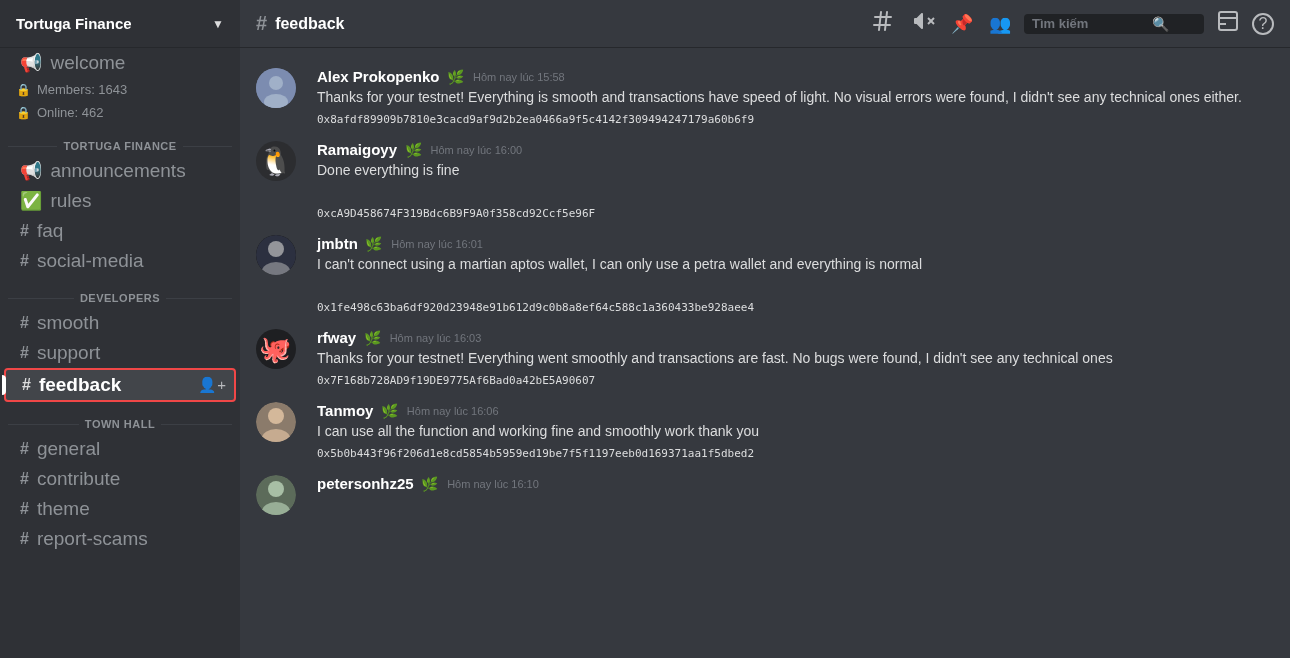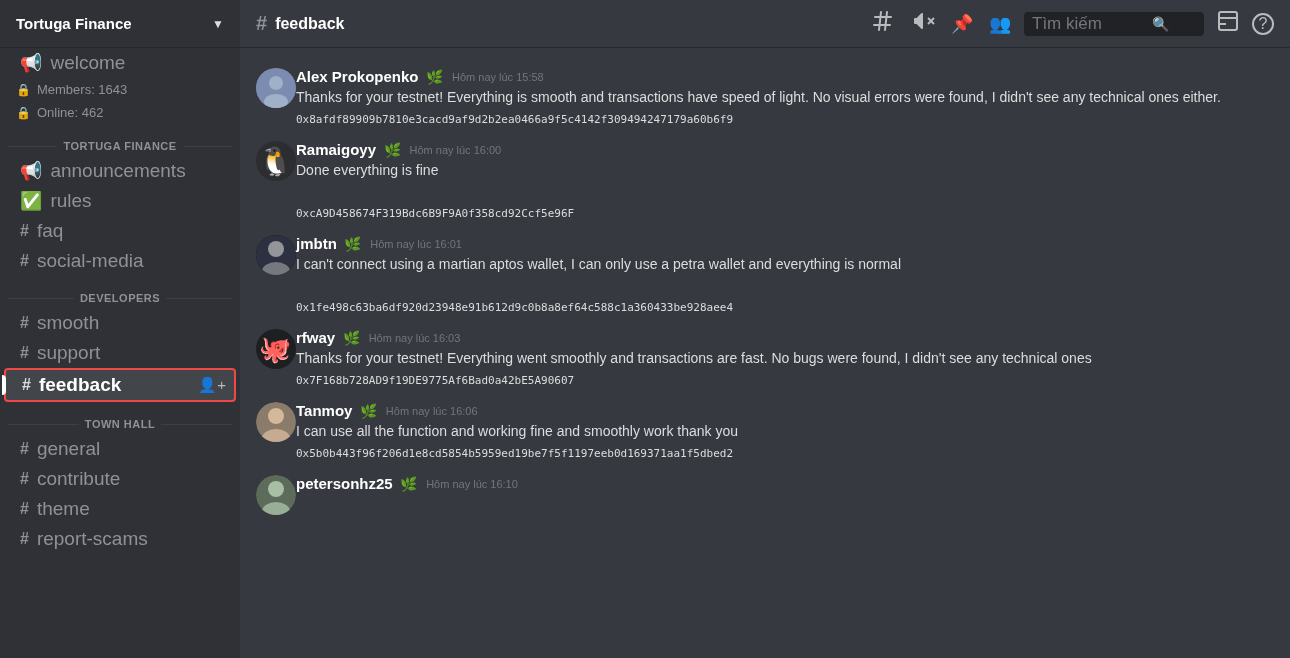--- a/index.html
+++ b/index.html
@@ -35,31 +35,31 @@
     .main-content { flex: 1; display: flex; flex-direction: column; background: #36393f; overflow: hidden; }
     
     
     .channel-header { height: 48px; border-bottom: 1px solid #26282c; display: flex; align-items: center; padding: 0 16px; gap: 8px; background: #36393f; flex-shrink: 0; }
     .channel-header-hash { font-size: 22px; color: #8e9297; font-weight: 300; }
     .channel-header-name { font-weight: 700; font-size: 16px; color: #fff; }
     .header-spacer { flex: 1; }
     .header-icon { color: #b9bbbe; cursor: pointer; font-size: 18px; padding: 4px; }
     
     .search-bar { display: flex; align-items: center; background: #202225; border-radius: 4px; padding: 2px 8px; width: 180px; cursor: pointer; }
-    .search-input { background: transparent; border: none; outline: none; color: #dcddde; font-size: 17px; width: 120px; }
+    .search-input { background: transparent; border: none; outline: none; color: #dcddde; font-size: 13px; width: 120px; font-weight: bold; }
     .search-input::placeholder { color: #72767d; }
     .search-icon { color: #72767d; font-size: 14px; }
     
     
     .messages-area { flex: 1; overflow-y: auto; padding: 16px 0; }
     .messages-area::-webkit-scrollbar { width: 8px; }
     .messages-area::-webkit-scrollbar-track { background: #2e3136; }
     .messages-area::-webkit-scrollbar-thumb { background: #202225; border-radius: 4px; }
     
-    .message { display: flex; padding: 4px 16px; gap: 0; margin-bottom: 4px; position: relative; }
+    .message { display: flex; padding: 4px 16px; gap: 21px; margin-bottom: 4px; position: relative; }
     
     .avatar { width: 40px; height: 40px; border-radius: 50%; flex-shrink: 0; display: flex; align-items: center; justify-content: center; font-size: 18px; font-weight: 700; overflow: hidden; }
     
     .message-content { flex: 1; min-width: 0; }
     .message-header { display: flex; align-items: center; gap: 8px; margin-bottom: 2px; }
     .message-author { font-weight: 600; font-size: 15px; color: #fff; }
     .verified-icon { color: #3ba55d; font-size: 14px; }
     .message-time { font-size: 11px; color: #72767d; }
     .message-text { font-size: 14px; color: #dcddde; line-height: 1.5; word-break: break-word; }
     .message-text .hash-address { color: #dcddde; font-family: monospace; font-size: 11px; }

